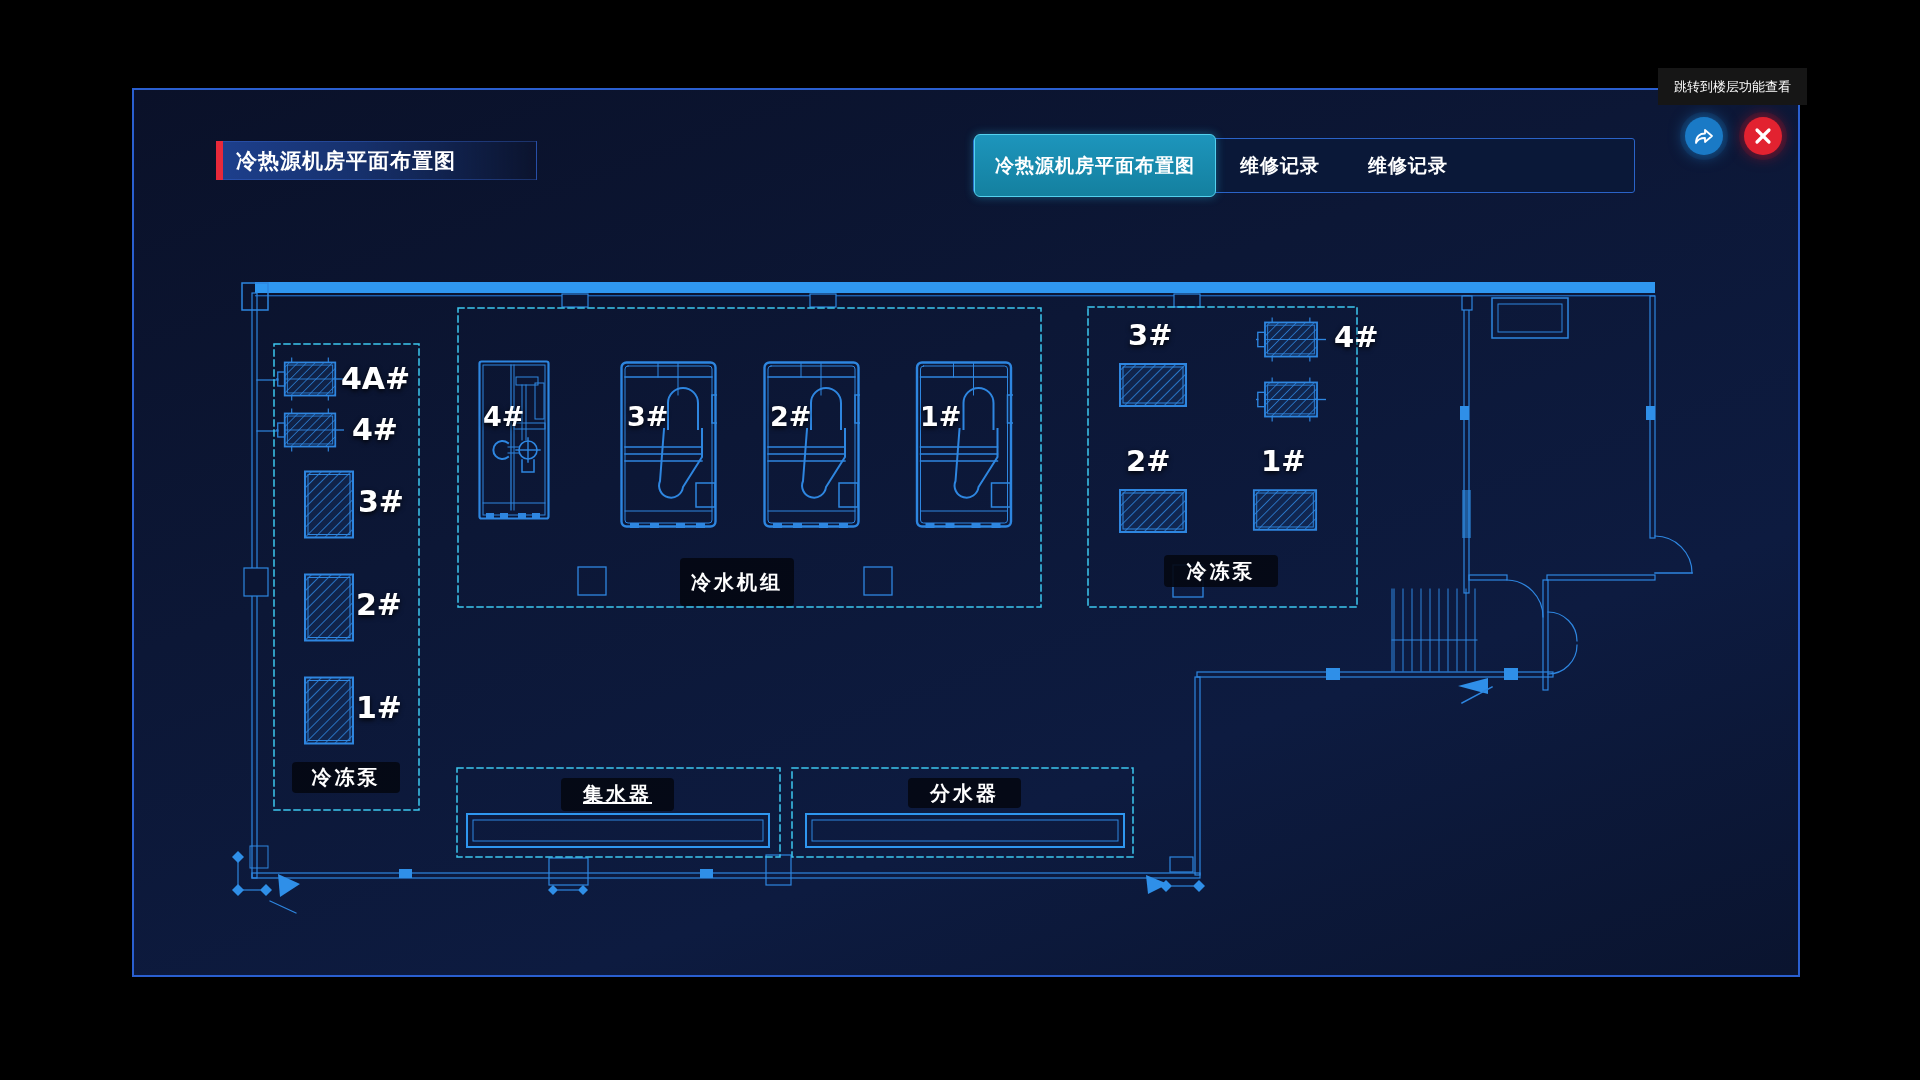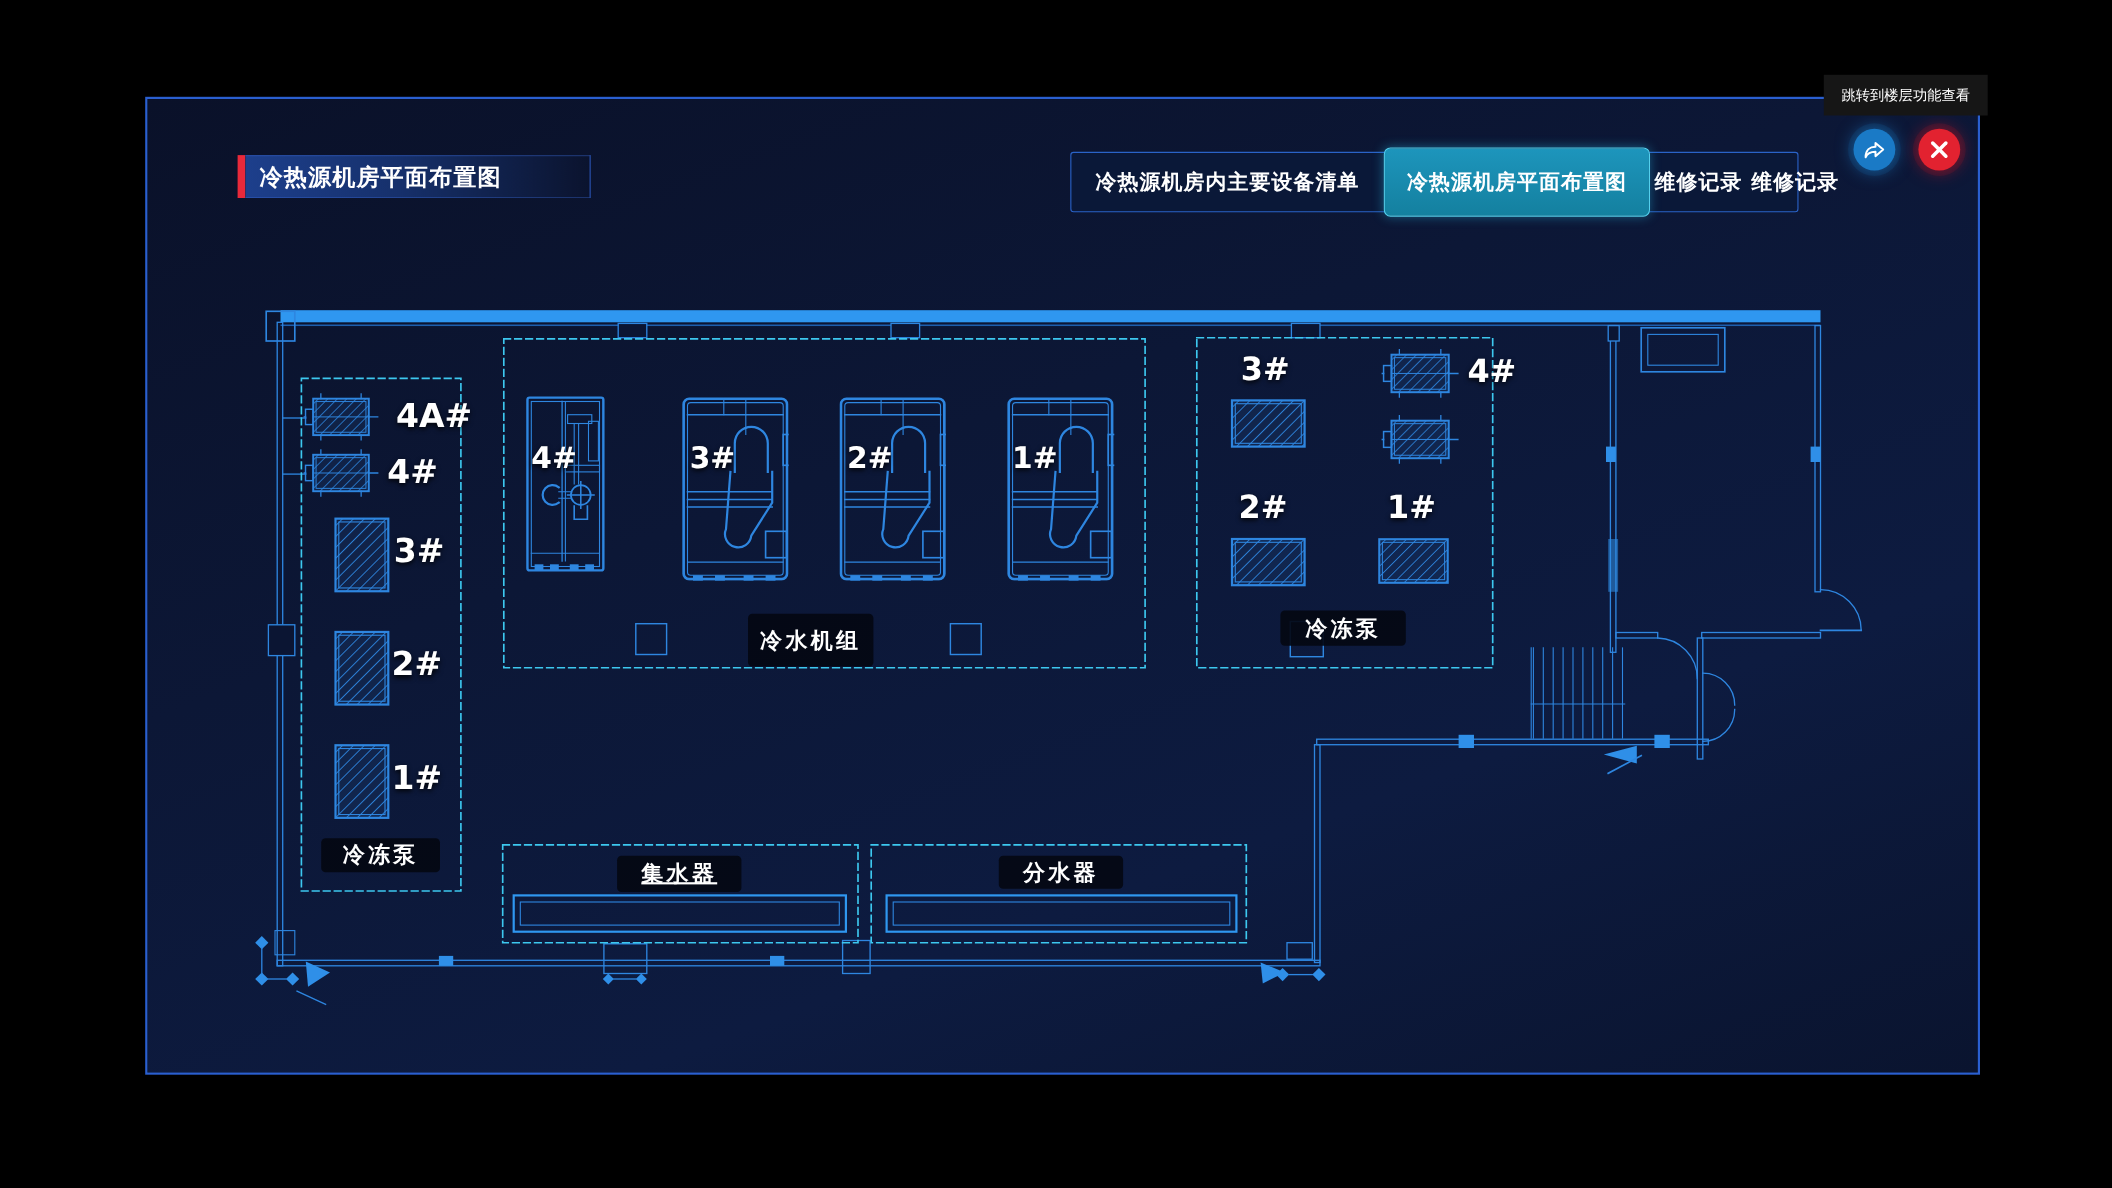--- a/index.html
+++ b/index.html
@@ -24,21 +24,21 @@
   #tabbar { position:absolute; left:973px; top:138px; width:662px; height:55px;
             display:flex; align-items:stretch;
             background:#0a1838; border:1px solid #2a63c8; border-radius:3px; }
   .tab { display:flex; align-items:center; justify-content:center;
          color:#fff; font-size:19px; font-weight:bold; white-space:nowrap;
          padding:0 22px; cursor:pointer; letter-spacing:1px; }
   .tab.active { position:relative; margin:-5px 0; padding:0 20px;
                 background:linear-gradient(180deg,#1d95bc 0%,#14809f 100%);
                 border:1px solid #54d1ee; border-radius:6px;
                 box-shadow:0 0 10px rgba(40,170,215,.45); z-index:3; }
-  .tab.plain { padding:0 4px; }
+  .tab.plain { padding:0 24px; }
 
   
   #tooltip { position:absolute; left:1658px; top:68px; width:149px; height:37px;
              background:#161616; color:#fff; font-size:13px;
              display:flex; align-items:center; justify-content:center; z-index:5; }
   .roundbtn { position:absolute; top:117px; width:38px; height:38px; border-radius:50%;
               display:flex; align-items:center; justify-content:center; cursor:pointer; z-index:4; }
   #btn-jump { left:1685px; background:#1a7ac6;
               box-shadow:0 0 16px rgba(26,122,198,.8), 0 0 0 5px rgba(26,122,198,.12); }
   #btn-close { left:1744px; background:#e22230;
@@ -256,40 +256,39 @@
   </svg>
 
   <div id="title-wrap">
     <div id="title-accent"></div>
     <div id="title-box">
         <span>冷热源机房平面布置图</span>
       </div>
   </div>
 
   <div id="tabbar">
-    <div class="tab">冷热源机房内主要设备清单</div>
     <div class="tab active">冷热源机房平面布置图</div>
     <div class="tab plain">维修记录</div>
     <div class="tab plain">维修记录</div>
   </div>
 
   <div id="tooltip">跳转到楼层功能查看</div>
   <div class="roundbtn" id="btn-jump">
     <svg width="24" height="24" viewBox="0 0 24 24">
       <path d="M13 6 L20 12 L13 18 L13 14 C8 14 5.5 15.5 4 19 C4 12 8 9.5 13 9.5 Z" fill="none" stroke="#fff" stroke-width="1.8" stroke-linejoin="round"></path>
     </svg>
   </div>
   <div class="roundbtn" id="btn-close">
     <svg width="38" height="38" viewBox="0 0 38 38">
       <line x1="13" y1="13" x2="25" y2="25" stroke="#fff" stroke-width="3.2" stroke-linecap="round"></line>
       <line x1="25" y1="13" x2="13" y2="25" stroke="#fff" stroke-width="3.2" stroke-linecap="round"></line>
     </svg>
   </div>
 
-  <div class="lbl fs30" style="left:360px; top:362px;text-align:center;">4A#</div>
+  <div class="lbl fs30" style="left:341px; top:362px;text-align:center;">4A#</div>
   <div class="lbl fs30" style="left:352px; top:413px;">4#</div>
   <div class="lbl fs30" style="left:358px; top:485px;">3#</div>
   <div class="lbl fs30" style="left:356px; top:588px;">2#</div>
   <div class="lbl fs30" style="left:356px; top:691px;">1#</div>
 
   <div class="lbl fs27" style="left:483px; top:402px;">4#</div>
   <div class="lbl fs27" style="left:627px; top:402px;">3#</div>
   <div class="lbl fs27" style="left:770px; top:402px;">2#</div>
   <div class="lbl fs27" style="left:920px; top:402px;">1#</div>
 

